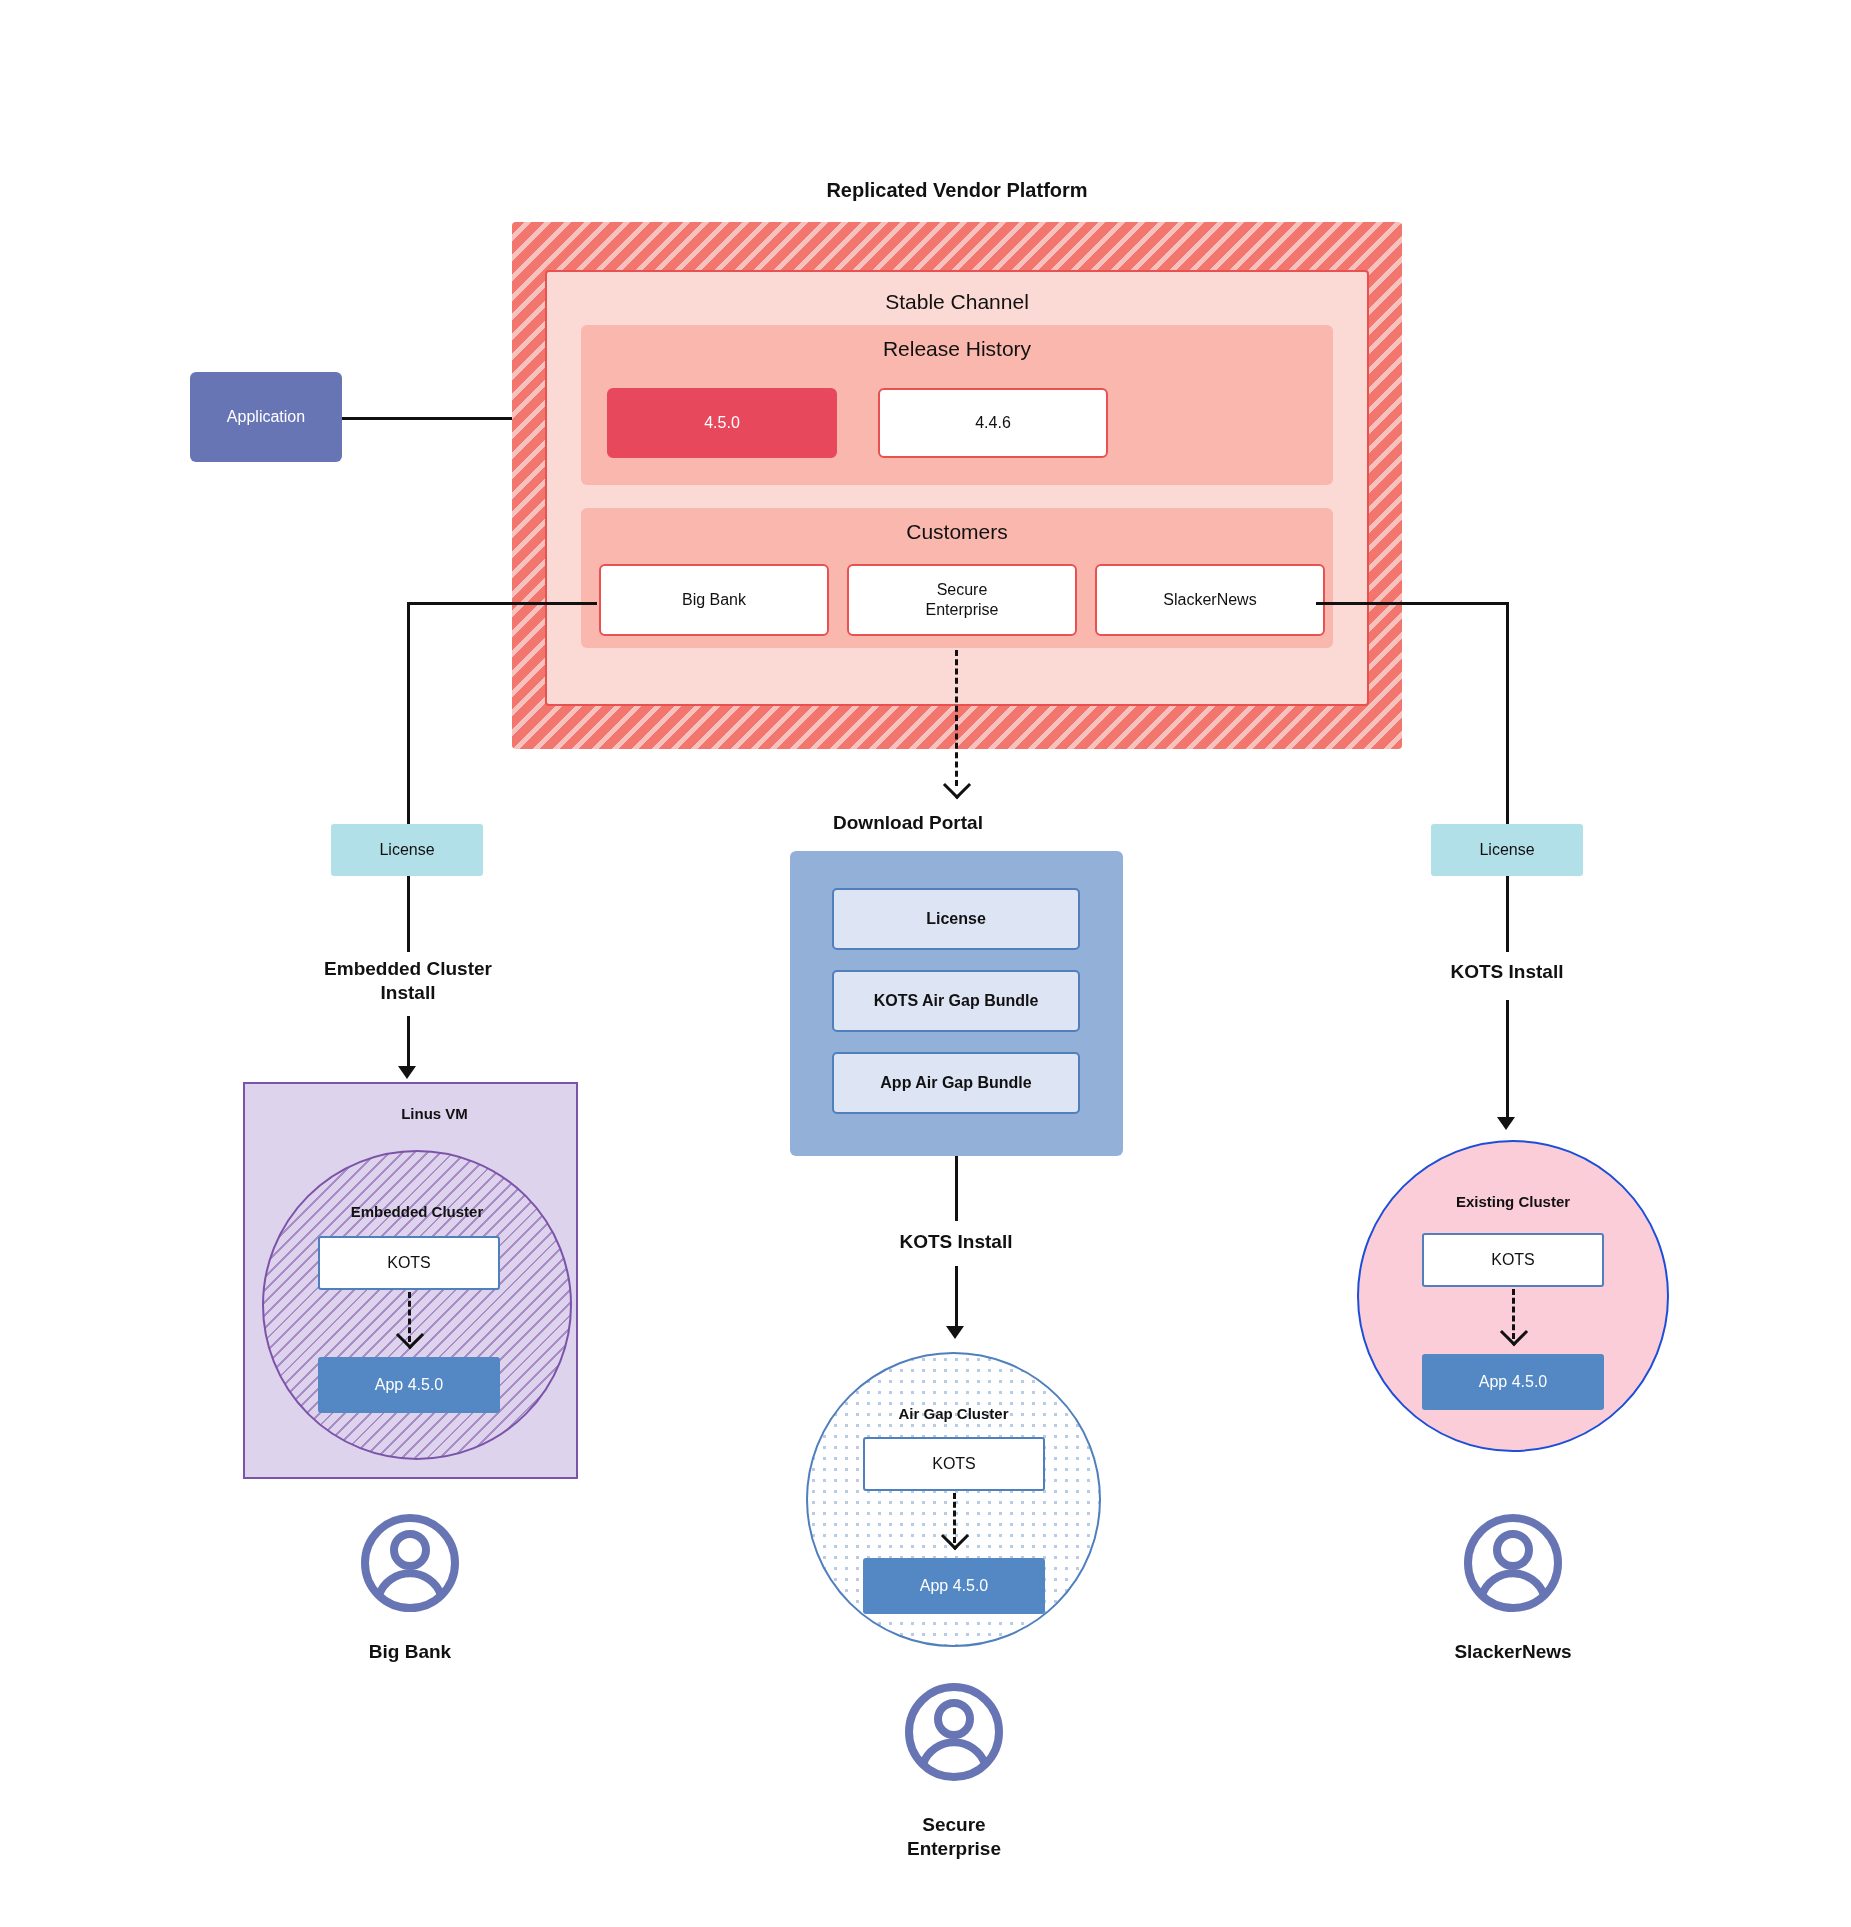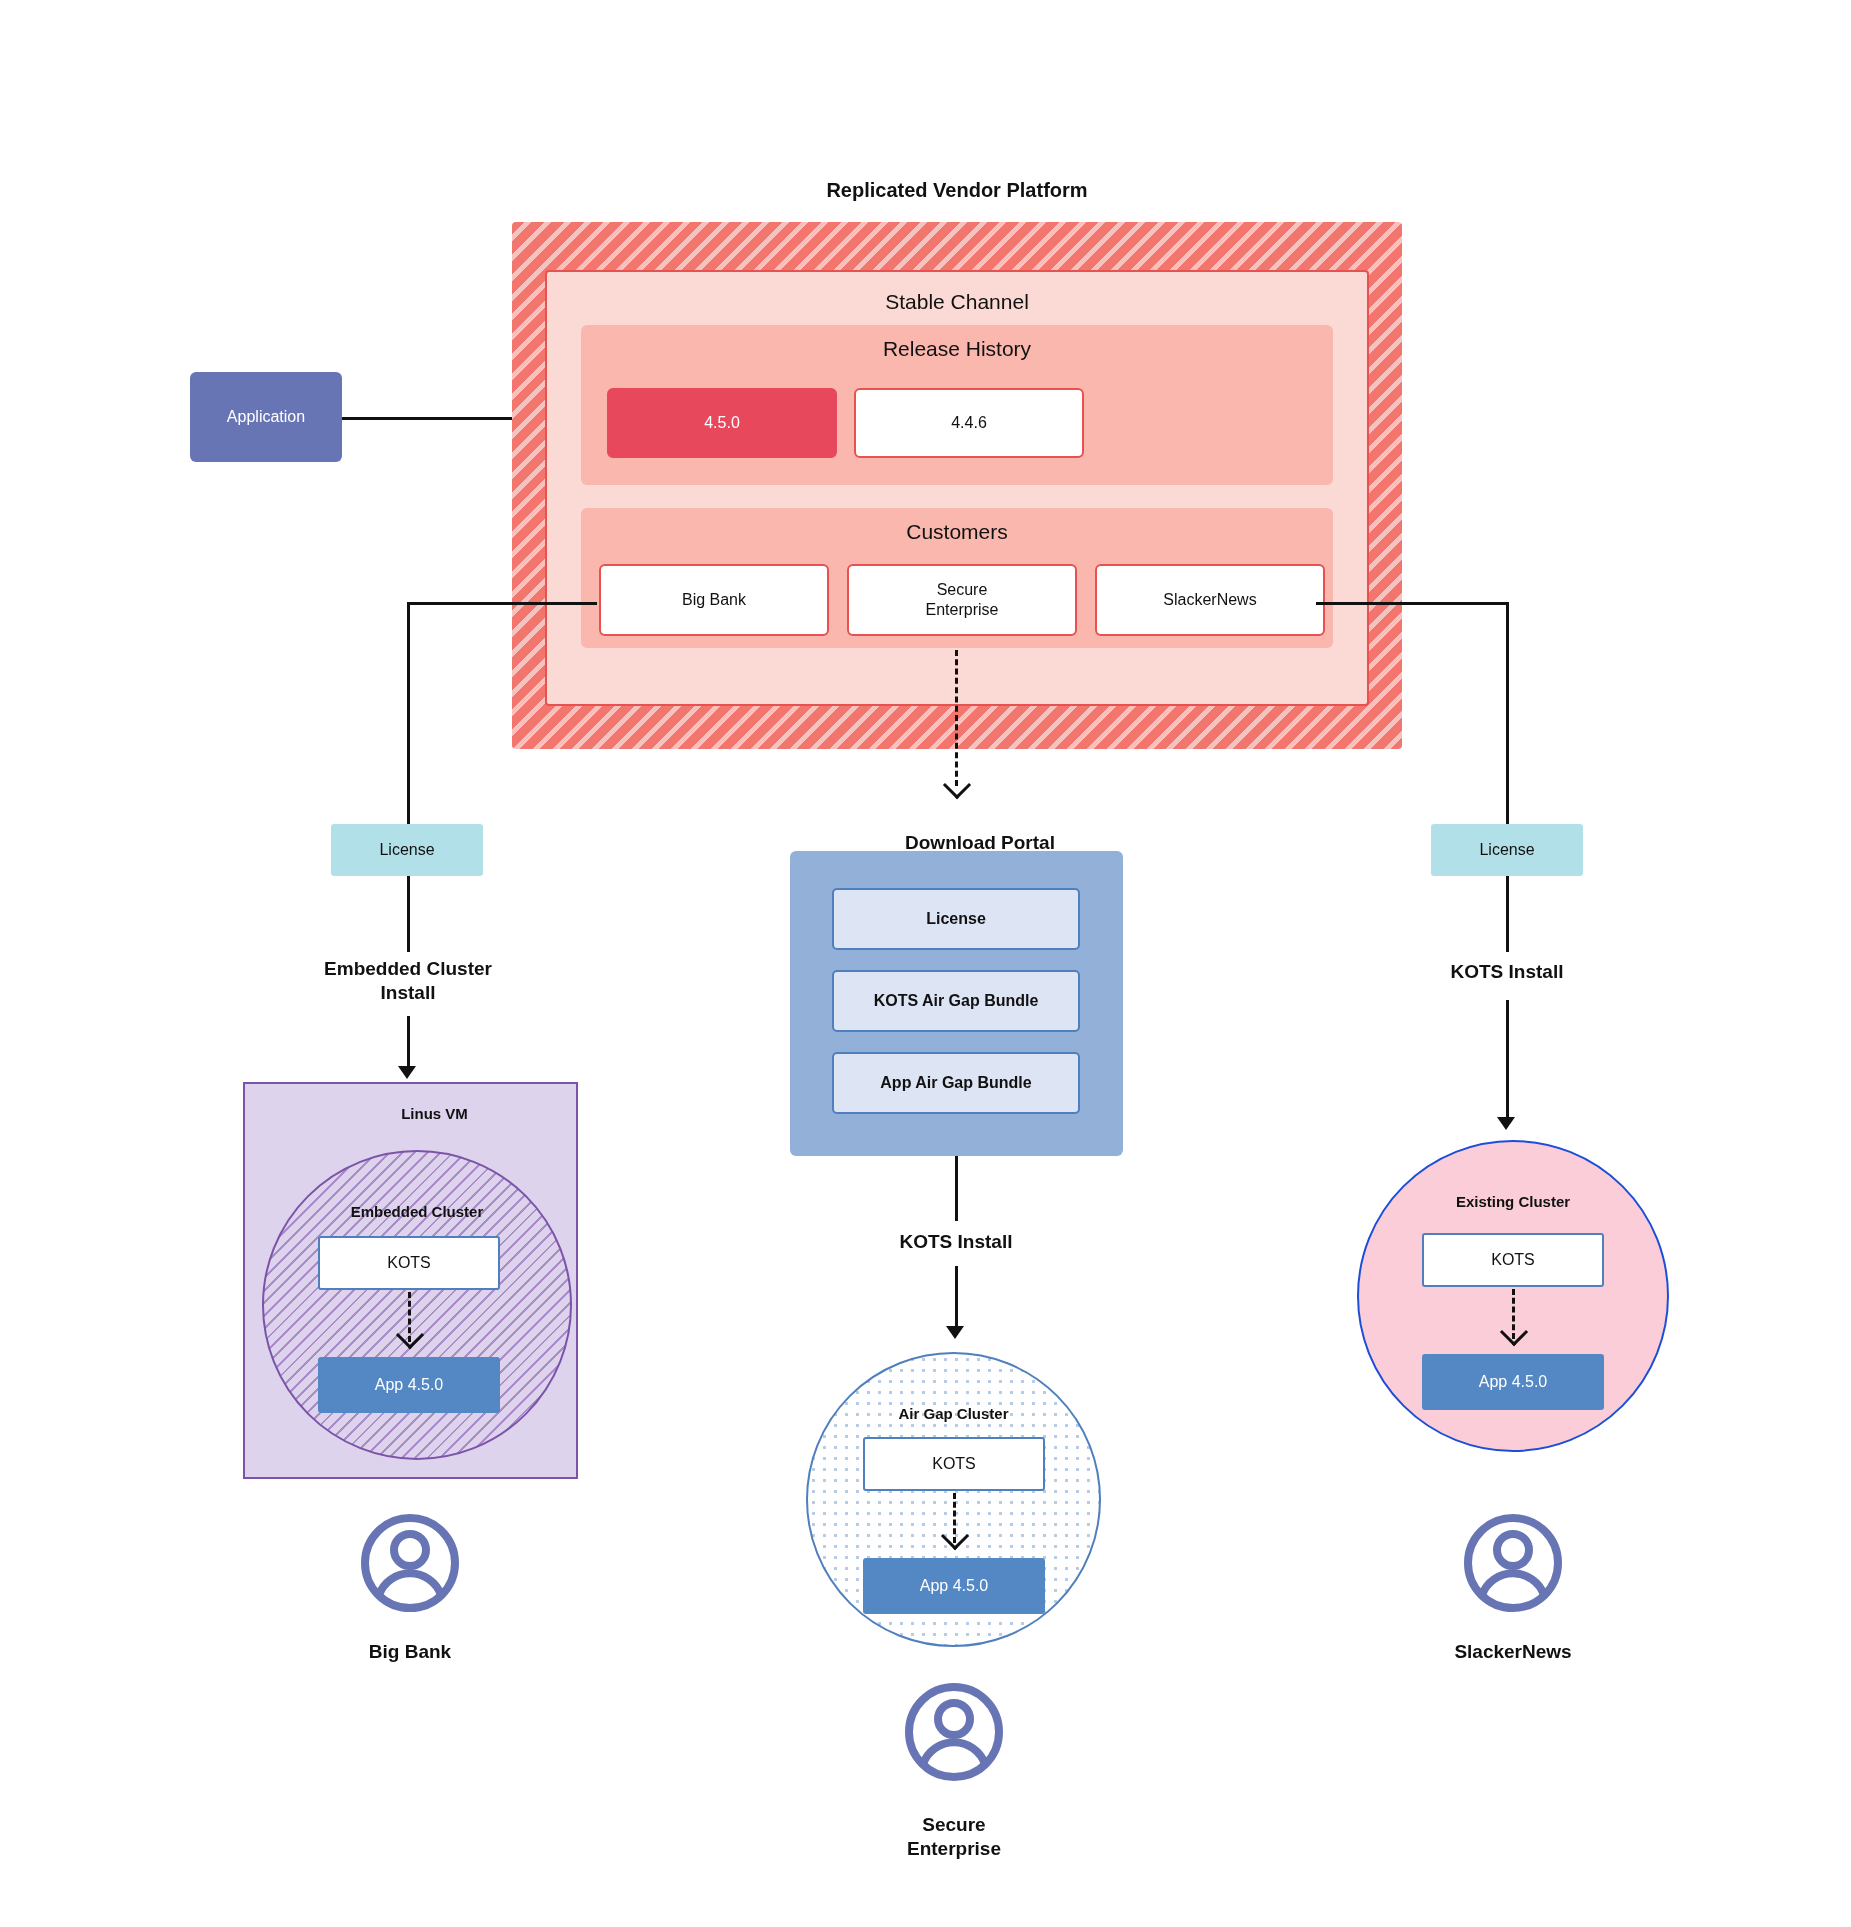--- a/index.html
+++ b/index.html
@@ -207,21 +207,21 @@
   <div class="abs" id="stable-channel">
     <div class="abs ctr lbl-section" id="stable-channel-label">Stable Channel</div>
   </div>
 
   <div class="abs" id="release-history">
     <div class="abs ctr lbl-section" id="release-history-label">Release History</div>
 
     <div class="abs ctr release-chip current" style="left:26px;">
       <span class="lbl-box">4.5.0</span>
     </div>
-    <div class="abs ctr release-chip past" style="left:273px;">
+    <div class="abs ctr release-chip past" style="left:297px;">
       <span class="lbl-box">4.4.6</span>
     </div>
   </div>
 
   <div class="abs" id="customers">
     <div class="abs ctr lbl-section" id="customers-label">Customers</div>
 
     <div class="abs ctr customer-chip" style="left:18px;">
       <span class="lbl-box">Big Bank</span>
     </div>
@@ -271,21 +271,21 @@
       <circle cx="52" cy="52" r="45" fill="none" stroke="#6875b5" stroke-width="8"></circle>
       <circle cx="52" cy="39" r="16" fill="none" stroke="#6875b5" stroke-width="8"></circle>
       <path d="M 21 84 A 33 33 0 0 1 83 84" fill="none" stroke="#6875b5" stroke-width="8"></path>
     </svg>
   </div>
   <div class="abs ctr lbl-person" style="left:280px; top:1637px; width:260px; height:30px;">Big Bank</div>
 
   <div class="abs dash-v" style="left:955px; top:650px; height:136px;"></div>
   <div class="abs chev-down" style="left:947px; top:775px;"></div>
 
-  <div class="abs ctr lbl-flow" style="left:850px; top:809px; width:260px; height:28px;margin-top:20px;">Download  Portal</div>
+  <div class="abs ctr lbl-flow" style="left:778px; top:809px; width:260px; height:28px;">Download  Portal</div>
 
   <div class="abs" id="download-portal">
     <div class="abs ctr portal-item" style="top:37px;">
       <span class="lbl-box">License</span>
     </div>
     <div class="abs ctr portal-item" style="top:201px;">
       <span class="lbl-box">App Air Gap Bundle</span>
     </div>
     <div class="abs ctr portal-item" style="top:119px;">
       <span class="lbl-box">KOTS Air Gap Bundle</span>

